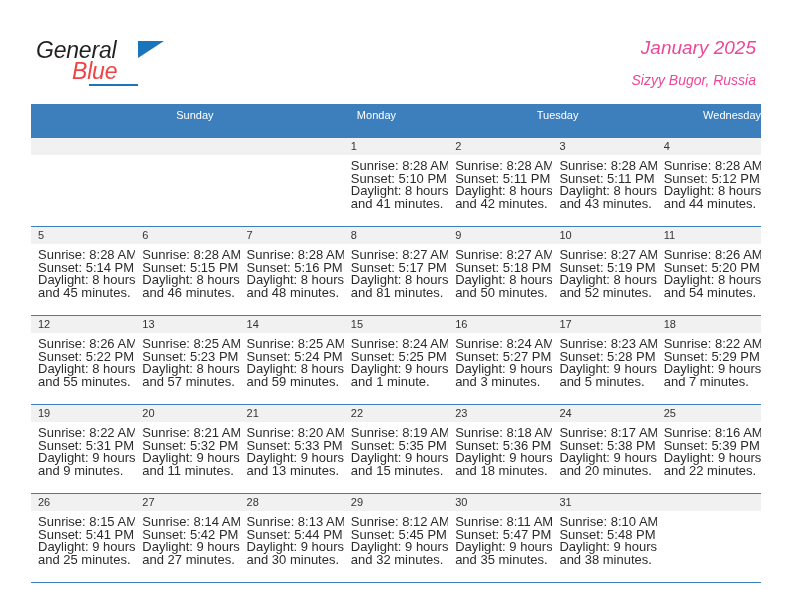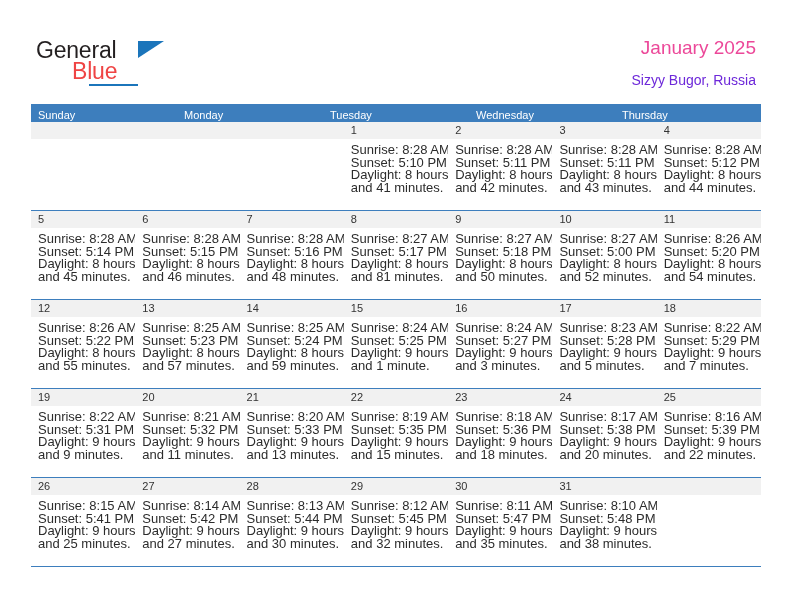--- a/index.html
+++ b/index.html
@@ -20,20 +20,21 @@
     height: 612px;
     box-sizing: border-box;
   }
 
   
   .header {
     position: absolute;
     left: 0; top: 0;
     width: 792px;
     height: 104px;
+    font-style: italic;
   }
   .logo {
     position: absolute;
     left: 36px;
     top: 37px;
     width: 200px;
     height: 50px;
   }
   .logo-general {
     position: absolute;
@@ -78,38 +79,39 @@
     text-align: right;
   }
   .cal-title {
     font-size: 19px;
     color: #ec4899;
     line-height: 32px;
     white-space: nowrap;
   }
   .cal-subtitle {
     font-size: 14px;
-    color: #6d28d9;
+    color: #ec4899;
     line-height: 20px;
     margin-top: 6px;
     white-space: nowrap;
     text-align: right;
   }
 
   
   .calendar {
     position: absolute;
     left: 31px;
     top: 104px;
     width: 730px;
   }
   .dow-row {
     display: flex;
     background: #3d7ebd;
-    height: 18px;
+    height: 34px;
+    text-align: right;
   }
   .dow-cell {
     flex: 1 1 0;
     font-size: 11px;
     color: #ffffff;
     line-height: 22px;
     padding-left: 7px;
     box-sizing: border-box;
     overflow: hidden;
     white-space: nowrap;
@@ -174,21 +176,20 @@
 
   </div>
 
   <div class="calendar">
 
     <div class="dow-row">
       <div class="dow-cell">Sunday</div>
       <div class="dow-cell">Monday</div>
       <div class="dow-cell">Tuesday</div>
       <div class="dow-cell">Wednesday</div>
-      <div class="dow-cell">Thursday</div>
     </div>
 
     <div id="weeks-container">
         <div class="week-row first">
           <div class="day-cell empty">
             <div class="day-head"></div>
           </div>
           <div class="day-cell empty">
             <div class="day-head"></div>
           </div>
@@ -275,21 +276,21 @@
               <div>Sunrise: 8:27 AM</div>
               <div>Sunset: 5:18 PM</div>
               <div>Daylight: 8 hours</div>
               <div>and 50 minutes.</div>
             </div>
           </div>
           <div class="day-cell">
             <div class="day-head">10</div>
             <div class="day-body">
               <div>Sunrise: 8:27 AM</div>
-              <div>Sunset: 5:00 PM</div>
+              <div>Sunset: 5:19 PM</div>
               <div>Daylight: 8 hours</div>
               <div>and 52 minutes.</div>
             </div>
           </div>
           <div class="day-cell">
             <div class="day-head">11</div>
             <div class="day-body">
               <div>Sunrise: 8:26 AM</div>
               <div>Sunset: 5:20 PM</div>
               <div>Daylight: 8 hours</div>

